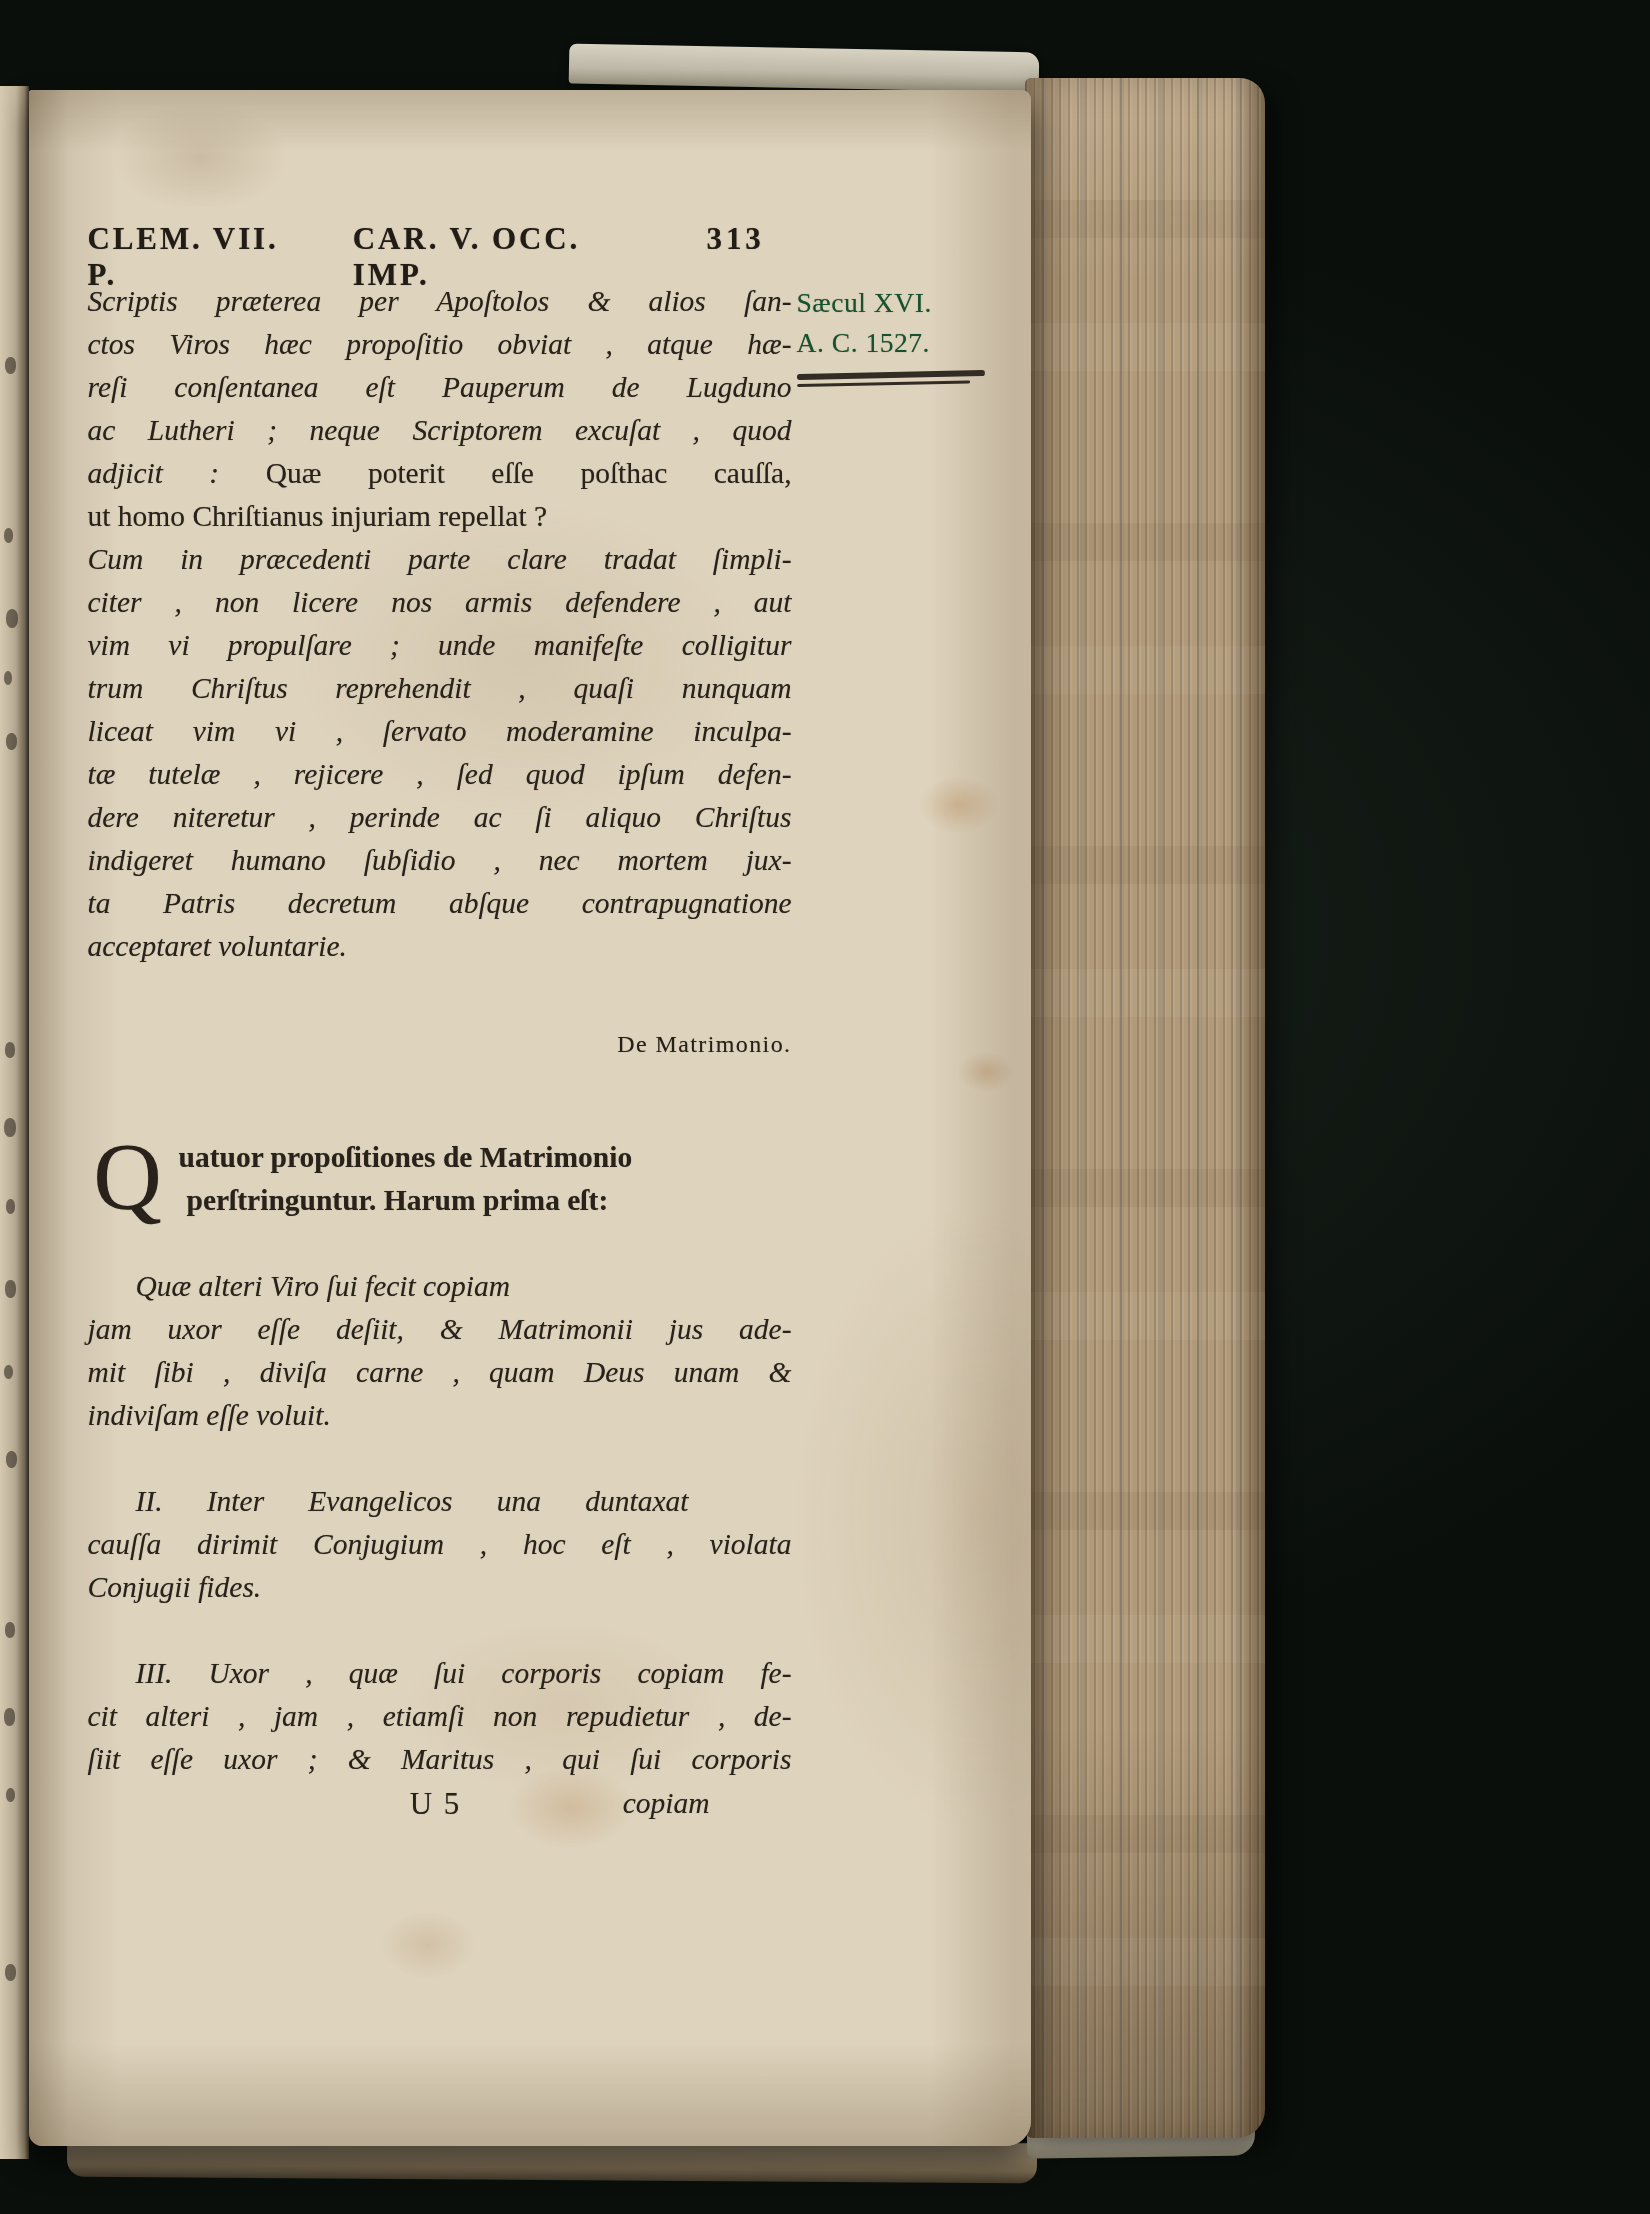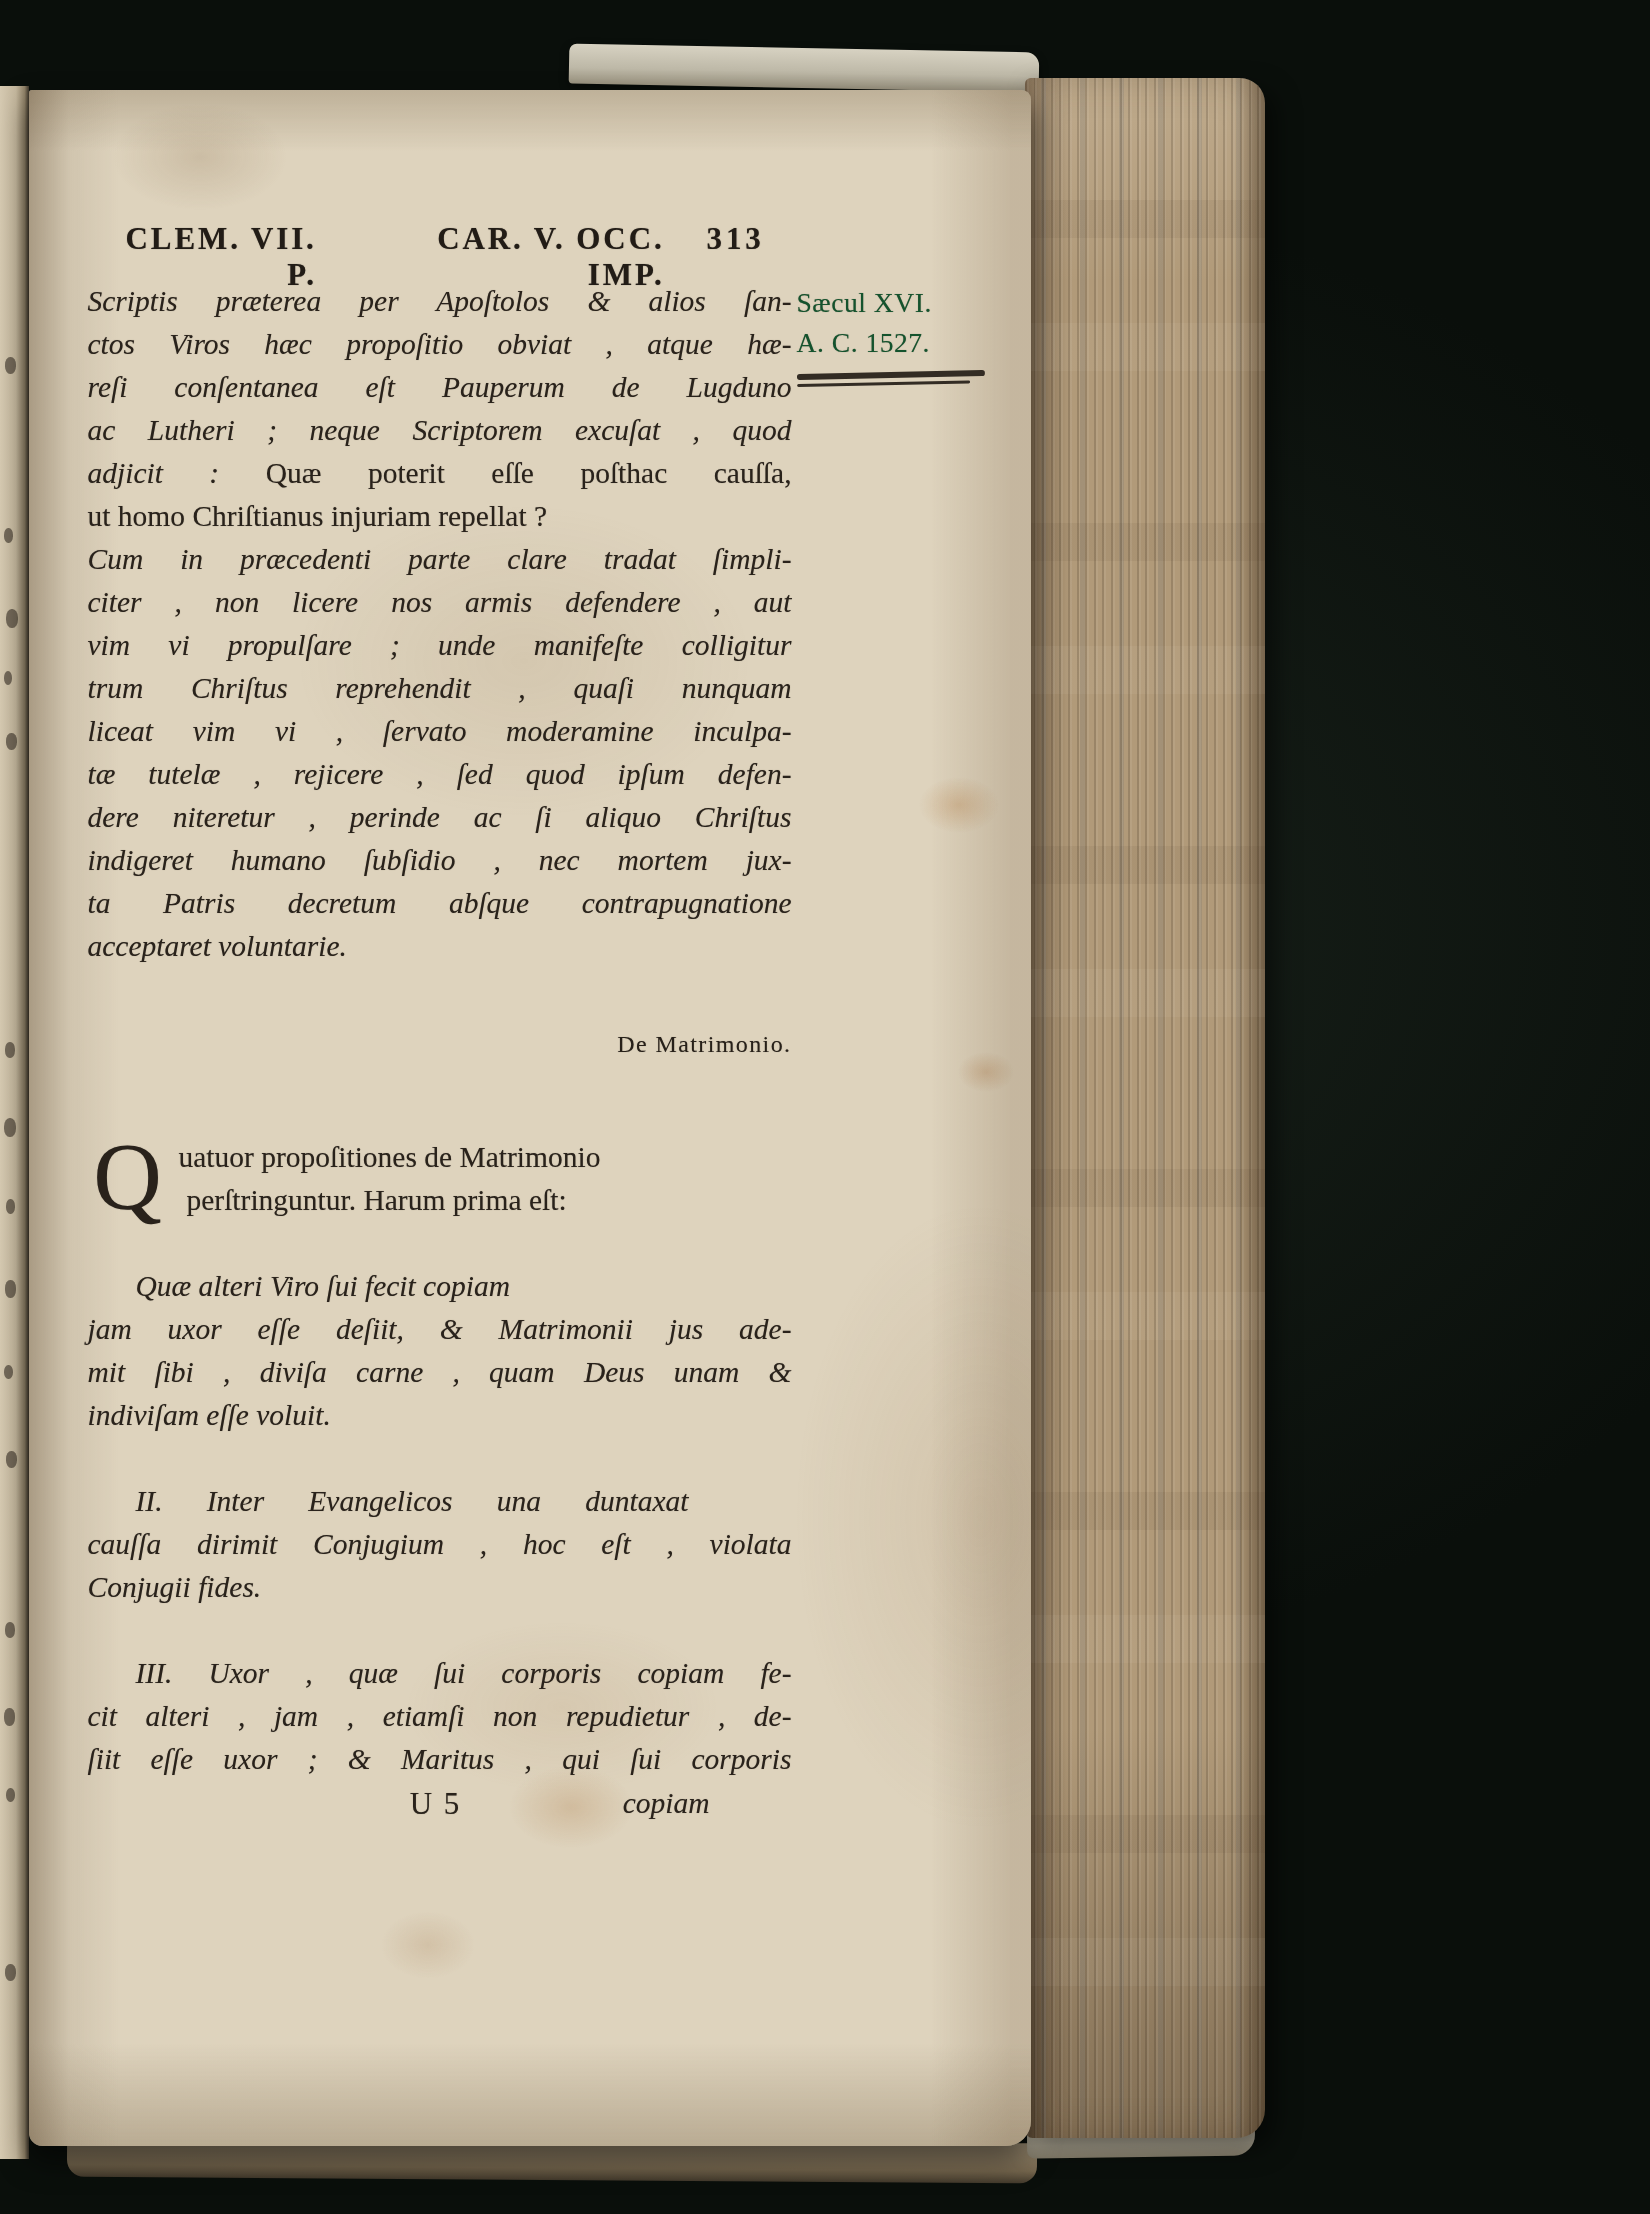--- a/index.html
+++ b/index.html
@@ -72,21 +72,21 @@
     background:
       linear-gradient(90deg, rgba(90,70,45,.40), rgba(90,70,45,.10) 4%, transparent 9%, transparent 90%, rgba(110,85,55,.22) 98%),
       linear-gradient(180deg, rgba(100,80,50,.26), transparent 3%, transparent 95%, rgba(100,80,50,.30)),
       radial-gradient(140% 120% at 50% 45%, transparent 60%, rgba(120,95,60,.12) 100%);
   }
 
   
   .running-head {
     position:absolute; left:59px; top:131px; width:677px; display:flex; align-items:baseline;
     font-weight:bold; font-size:31px; letter-spacing:2.9px; color:#221c16;
-    text-shadow:0 0 1px rgba(34,28,22,.5); z-index:2;text-align:right;
+    text-shadow:0 0 1px rgba(34,28,22,.5); z-index:2;
   }
   .rh-center { margin-left:36px; }
   .rh-num { margin-left:42px; letter-spacing:3.8px; }
 
   
   .margin-note {
     position:absolute; left:768px; top:193px; width:221px; z-index:2;
     font-size:27.6px; line-height:40px; color:#14532d; letter-spacing:0.5px;
     text-shadow:0 0 1px rgba(42,35,28,.4);
   }
@@ -103,21 +103,21 @@
   .tl { text-align:justify; text-align-last:justify; min-height:43px; }
   .tl.end { text-align-last:left; }
   .it { font-style:italic; }
   .ind { text-indent:48px;margin-top:43px; }
   .wide { padding-right:103px; }
 
   .heading { margin-top:55px; margin-bottom:70px; text-align:right; font-size:24px; letter-spacing:1.4px; color:#272019; }
 
   .para2 { position:relative; margin-bottom:9.5px; }
   .dropcap { position:absolute; left:5.7px; top:-1.9px; font-size:95px; line-height:86px; color:#29221b; }
-  .para2 .tl { padding-left:91px; text-align-last:left; }
+  .para2 .tl { padding-left:91px; text-align-last:left;font-weight:bold; }
   .para2 .tl.l2 { padding-left:99px; }
 
   .footer-line { position:relative; margin-top:1px; height:44px; font-size:31px; }
   .sig { position:absolute; left:50%; transform:translateX(-58%); letter-spacing:1.9px; }
   .catch { position:absolute; right:82px; font-style:italic; font-size:29.5px; }
 </style>
 </head>
 <body>
 
 <div class="scene">

